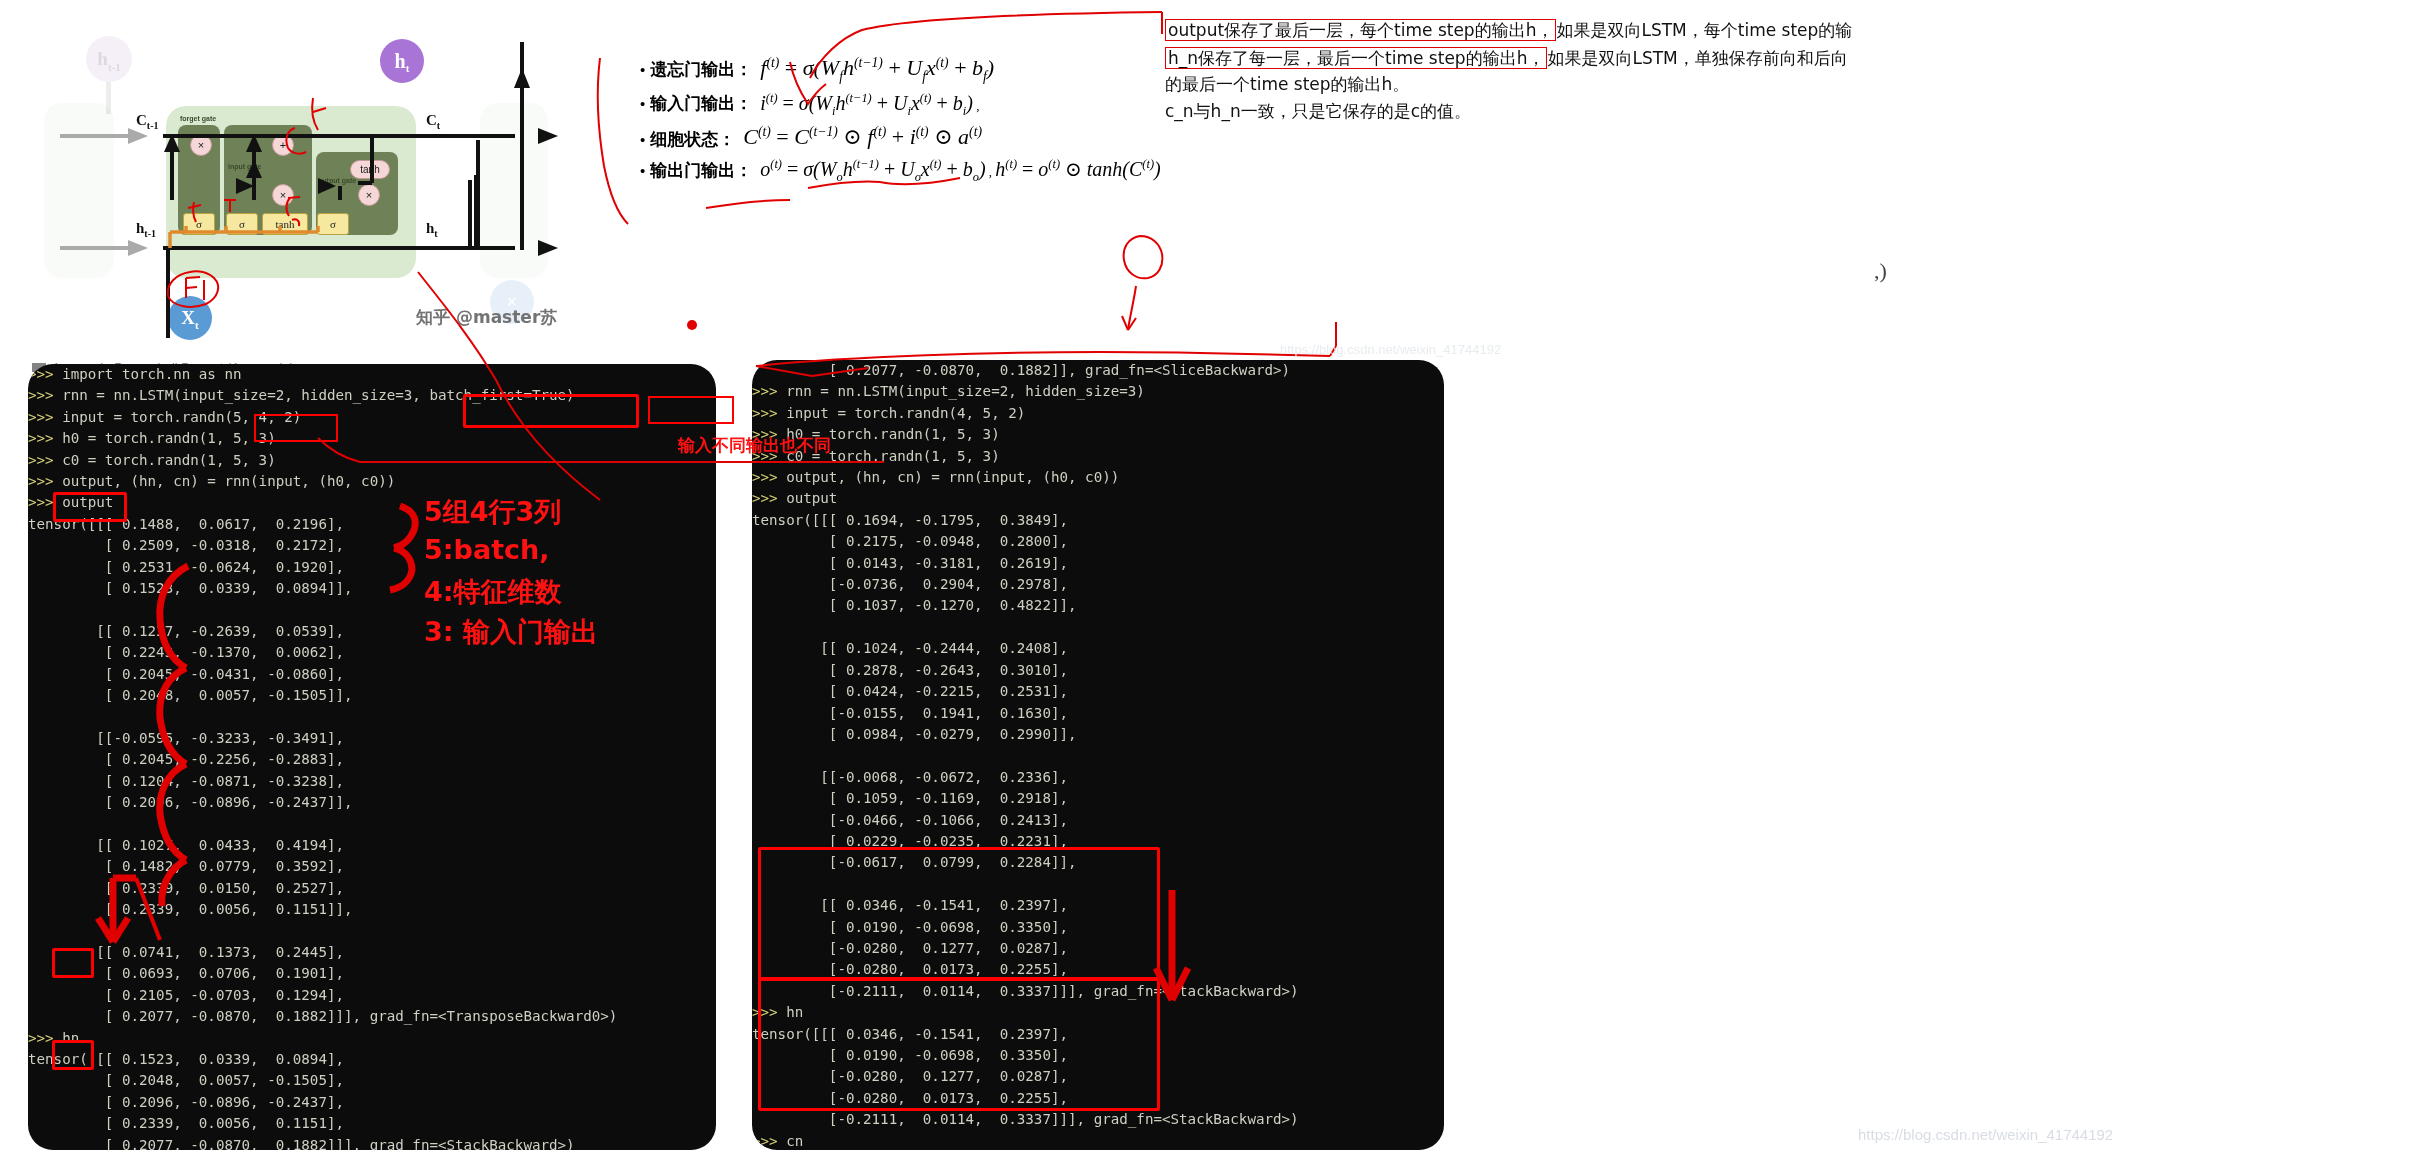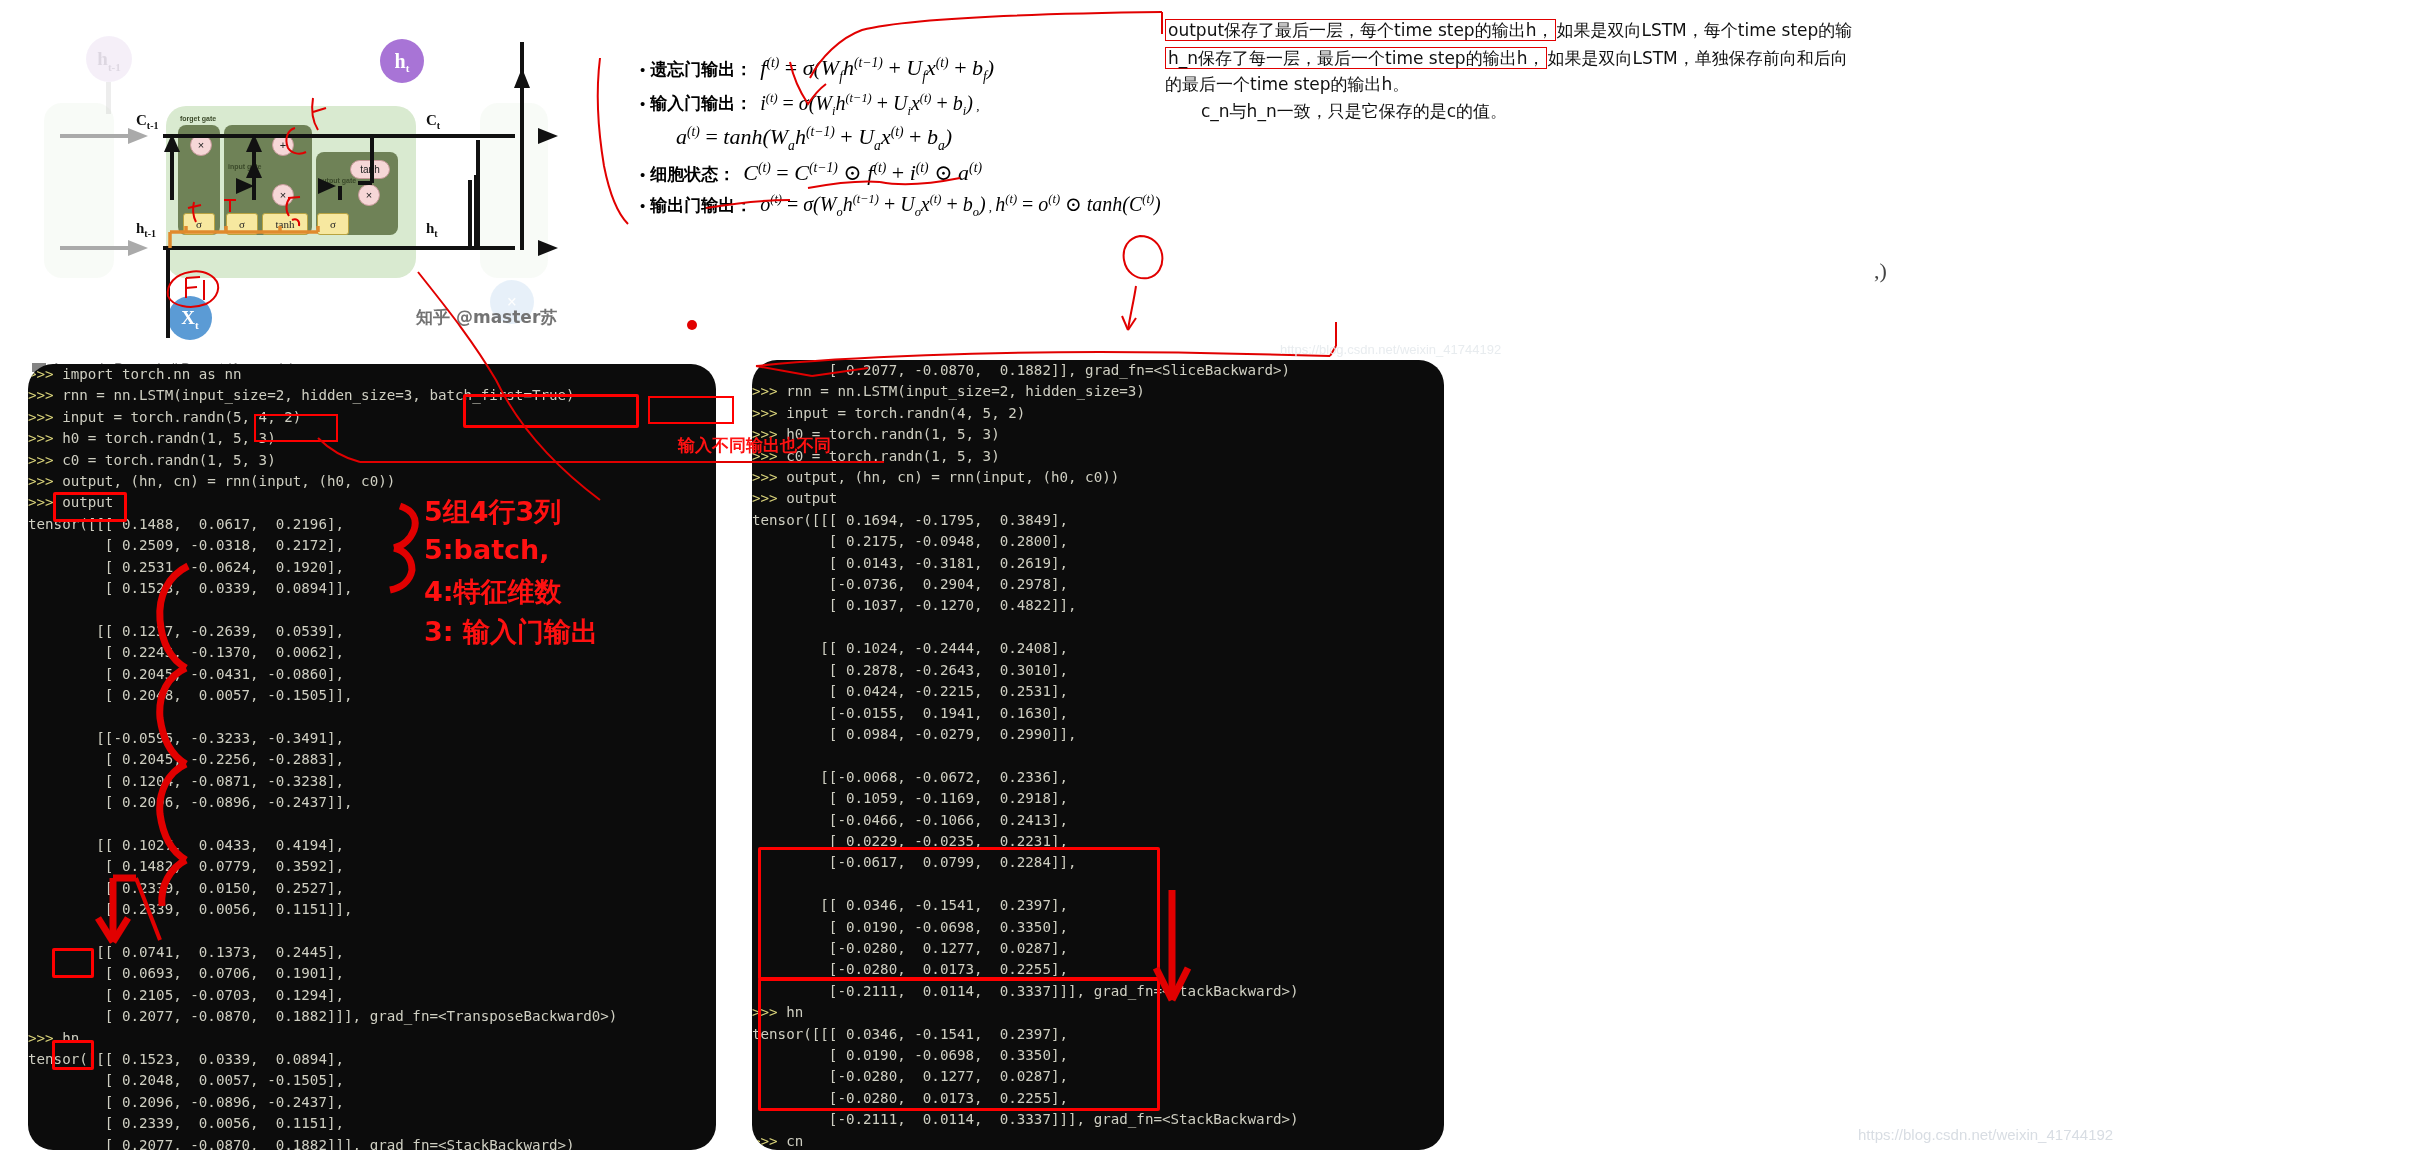--- a/index.html
+++ b/index.html
@@ -199,25 +199,20 @@
   </div>
 
   <div class="frow">
     <span class="bullet">•</span>
     <span class="fzh">输入门输出：</span>
     <span class="fmath" style="font-size:20px;">
       i<sup>(t)</sup> <span class="up">=</span> σ(W<sub>i</sub>h<sup>(t−1)</sup> <span class="up">+</span> U<sub>i</sub>x<sup>(t)</sup> <span class="up">+</span> b<sub>i</sub>)<span class="up" style="font-size:13px;">&nbsp;,</span>
     </span>
   </div>
 
-  <div class="frow" style="margin-left:36px;">
-    <span class="fmath" style="margin-left:0;">
-      a<sup>(t)</sup> <span class="up">=</span> tanh(W<sub>a</sub>h<sup>(t−1)</sup> <span class="up">+</span> U<sub>a</sub>x<sup>(t)</sup> <span class="up">+</span> b<sub>a</sub>)
-    </span>
-  </div>
 
   <div class="frow" style="margin-top:4px;">
     <span class="bullet">•</span>
     <span class="fzh">细胞状态：</span>
     <span class="fmath">
       C<sup>(t)</sup> <span class="up">=</span> C<sup>(t−1)</sup> <span class="up">⊙</span> f<sup>(t)</sup> <span class="up">+</span> i<sup>(t)</sup> <span class="up">⊙</span> a<sup>(t)</sup>
     </span>
   </div>
 
   <div class="frow">
@@ -232,21 +227,21 @@
 <div class="abs" style="left:1874px;top:258px;font-size:22px;color:#444;font-family:'Liberation Serif',serif;">,)</div>
 
 <div class="abs" id="note-block">
   <div class="ln">
     <span class="redbox-note">output保存了最后一层，每个time step的输出h，</span><span>如果是双向LSTM，每个time step的输</span>
   </div>
   <div class="ln" style="margin-top:2px;">
     <span class="redbox-note">h_n保存了每一层，最后一个time step的输出h，</span><span>如果是双向LSTM，单独保存前向和后向</span>
   </div>
   <div class="ln">的最后一个time step的输出h。</div>
-  <div class="ln" style="margin-top:2px;margin-left:36px;">c_n与h_n一致，只是它保存的是c的值。</div>
+  <div class="ln" style="margin-top:2px;">c_n与h_n一致，只是它保存的是c的值。</div>
 </div>
 
 <div class="abs" id="titlebar">
   <span class="tb-ico"></span>
   <span>Anaconda Powershell Prompt (Anaconda)</span>
 </div>
 
 <div class="term" id="term-left"><div><span class="p">&gt;&gt;&gt;</span><span class="g"> import torch.nn as nn</span></div><div><span class="p">&gt;&gt;&gt;</span><span class="g"> rnn = nn.LSTM(input_size=2, hidden_size=3, batch_first=True)</span></div><div><span class="p">&gt;&gt;&gt;</span><span class="g"> input = torch.randn(5, 4, 2)</span></div><div><span class="p">&gt;&gt;&gt;</span><span class="g"> h0 = torch.randn(1, 5, 3)</span></div><div><span class="p">&gt;&gt;&gt;</span><span class="g"> c0 = torch.randn(1, 5, 3)</span></div><div><span class="p">&gt;&gt;&gt;</span><span class="g"> output, (hn, cn) = rnn(input, (h0, c0))</span></div><div><span class="p">&gt;&gt;&gt;</span><span class="g"> output</span></div><div class="g">tensor([[[ 0.1488,  0.0617,  0.2196],</div><div class="g">         [ 0.2509, -0.0318,  0.2172],</div><div class="g">         [ 0.2531, -0.0624,  0.1920],</div><div class="g">         [ 0.1523,  0.0339,  0.0894]],</div><div class="g">&nbsp;</div><div class="g">        [[ 0.1237, -0.2639,  0.0539],</div><div class="g">         [ 0.2243, -0.1370,  0.0062],</div><div class="g">         [ 0.2045, -0.0431, -0.0860],</div><div class="g">         [ 0.2048,  0.0057, -0.1505]],</div><div class="g">&nbsp;</div><div class="g">        [[-0.0595, -0.3233, -0.3491],</div><div class="g">         [ 0.2045, -0.2256, -0.2883],</div><div class="g">         [ 0.1204, -0.0871, -0.3238],</div><div class="g">         [ 0.2096, -0.0896, -0.2437]],</div><div class="g">&nbsp;</div><div class="g">        [[ 0.1027,  0.0433,  0.4194],</div><div class="g">         [ 0.1482,  0.0779,  0.3592],</div><div class="g">         [ 0.2339,  0.0150,  0.2527],</div><div class="g">         [ 0.2339,  0.0056,  0.1151]],</div><div class="g">&nbsp;</div><div class="g">        [[ 0.0741,  0.1373,  0.2445],</div><div class="g">         [ 0.0693,  0.0706,  0.1901],</div><div class="g">         [ 0.2105, -0.0703,  0.1294],</div><div class="g">         [ 0.2077, -0.0870,  0.1882]]], grad_fn=&lt;TransposeBackward0&gt;)</div><div><span class="p">&gt;&gt;&gt;</span><span class="g"> hn</span></div><div class="g">tensor([[[ 0.1523,  0.0339,  0.0894],</div><div class="g">         [ 0.2048,  0.0057, -0.1505],</div><div class="g">         [ 0.2096, -0.0896, -0.2437],</div><div class="g">         [ 0.2339,  0.0056,  0.1151],</div><div class="g">         [ 0.2077, -0.0870,  0.1882]]], grad_fn=&lt;StackBackward&gt;)</div></div>
 <div class="term" id="term-right"><div class="g">         [ 0.2077, -0.0870,  0.1882]], grad_fn=&lt;SliceBackward&gt;)</div><div><span class="p">&gt;&gt;&gt;</span><span class="g"> rnn = nn.LSTM(input_size=2, hidden_size=3)</span></div><div><span class="p">&gt;&gt;&gt;</span><span class="g"> input = torch.randn(4, 5, 2)</span></div><div><span class="p">&gt;&gt;&gt;</span><span class="g"> h0 = torch.randn(1, 5, 3)</span></div><div><span class="p">&gt;&gt;&gt;</span><span class="g"> c0 = torch.randn(1, 5, 3)</span></div><div><span class="p">&gt;&gt;&gt;</span><span class="g"> output, (hn, cn) = rnn(input, (h0, c0))</span></div><div><span class="p">&gt;&gt;&gt;</span><span class="g"> output</span></div><div class="g">tensor([[[ 0.1694, -0.1795,  0.3849],</div><div class="g">         [ 0.2175, -0.0948,  0.2800],</div><div class="g">         [ 0.0143, -0.3181,  0.2619],</div><div class="g">         [-0.0736,  0.2904,  0.2978],</div><div class="g">         [ 0.1037, -0.1270,  0.4822]],</div><div class="g">&nbsp;</div><div class="g">        [[ 0.1024, -0.2444,  0.2408],</div><div class="g">         [ 0.2878, -0.2643,  0.3010],</div><div class="g">         [ 0.0424, -0.2215,  0.2531],</div><div class="g">         [-0.0155,  0.1941,  0.1630],</div><div class="g">         [ 0.0984, -0.0279,  0.2990]],</div><div class="g">&nbsp;</div><div class="g">        [[-0.0068, -0.0672,  0.2336],</div><div class="g">         [ 0.1059, -0.1169,  0.2918],</div><div class="g">         [-0.0466, -0.1066,  0.2413],</div><div class="g">         [ 0.0229, -0.0235,  0.2231],</div><div class="g">         [-0.0617,  0.0799,  0.2284]],</div><div class="g">&nbsp;</div><div class="g">        [[ 0.0346, -0.1541,  0.2397],</div><div class="g">         [ 0.0190, -0.0698,  0.3350],</div><div class="g">         [-0.0280,  0.1277,  0.0287],</div><div class="g">         [-0.0280,  0.0173,  0.2255],</div><div class="g">         [-0.2111,  0.0114,  0.3337]]], grad_fn=&lt;StackBackward&gt;)</div><div><span class="p">&gt;&gt;&gt;</span><span class="g"> hn</span></div><div class="g">tensor([[[ 0.0346, -0.1541,  0.2397],</div><div class="g">         [ 0.0190, -0.0698,  0.3350],</div><div class="g">         [-0.0280,  0.1277,  0.0287],</div><div class="g">         [-0.0280,  0.0173,  0.2255],</div><div class="g">         [-0.2111,  0.0114,  0.3337]]], grad_fn=&lt;StackBackward&gt;)</div><div><span class="p">&gt;&gt;&gt;</span><span class="g"> cn</span></div></div>
 

